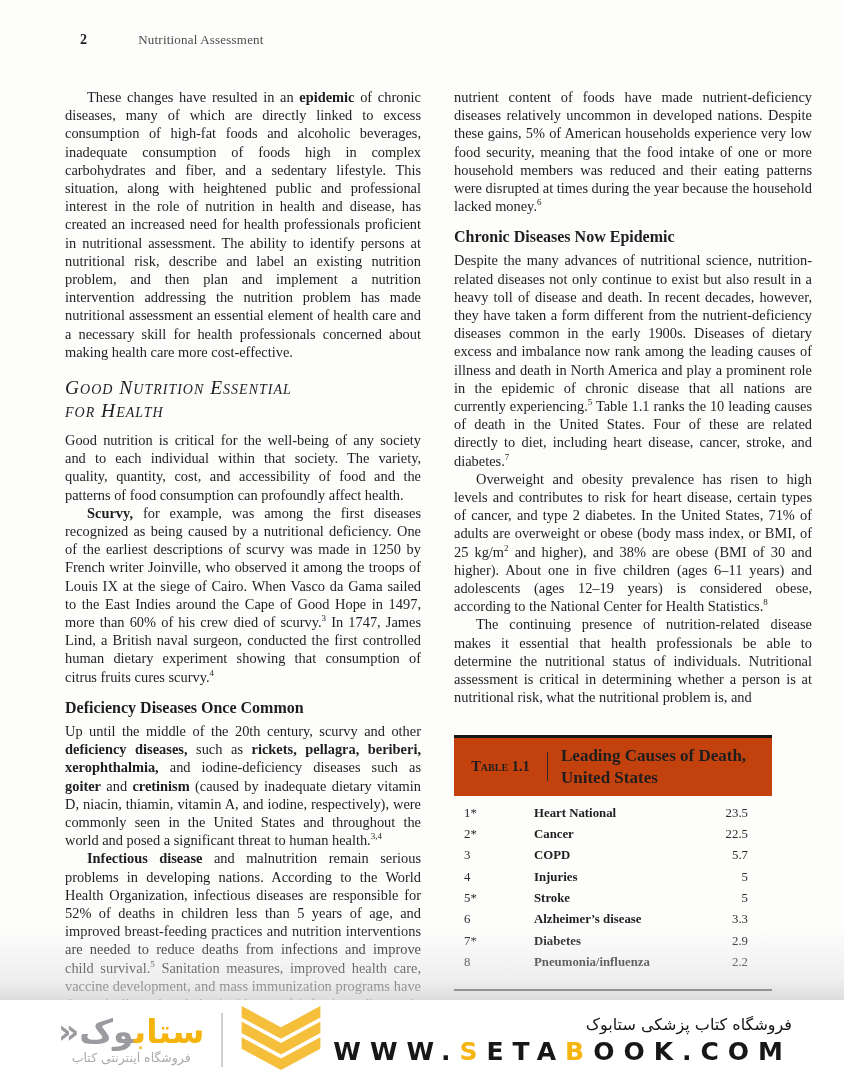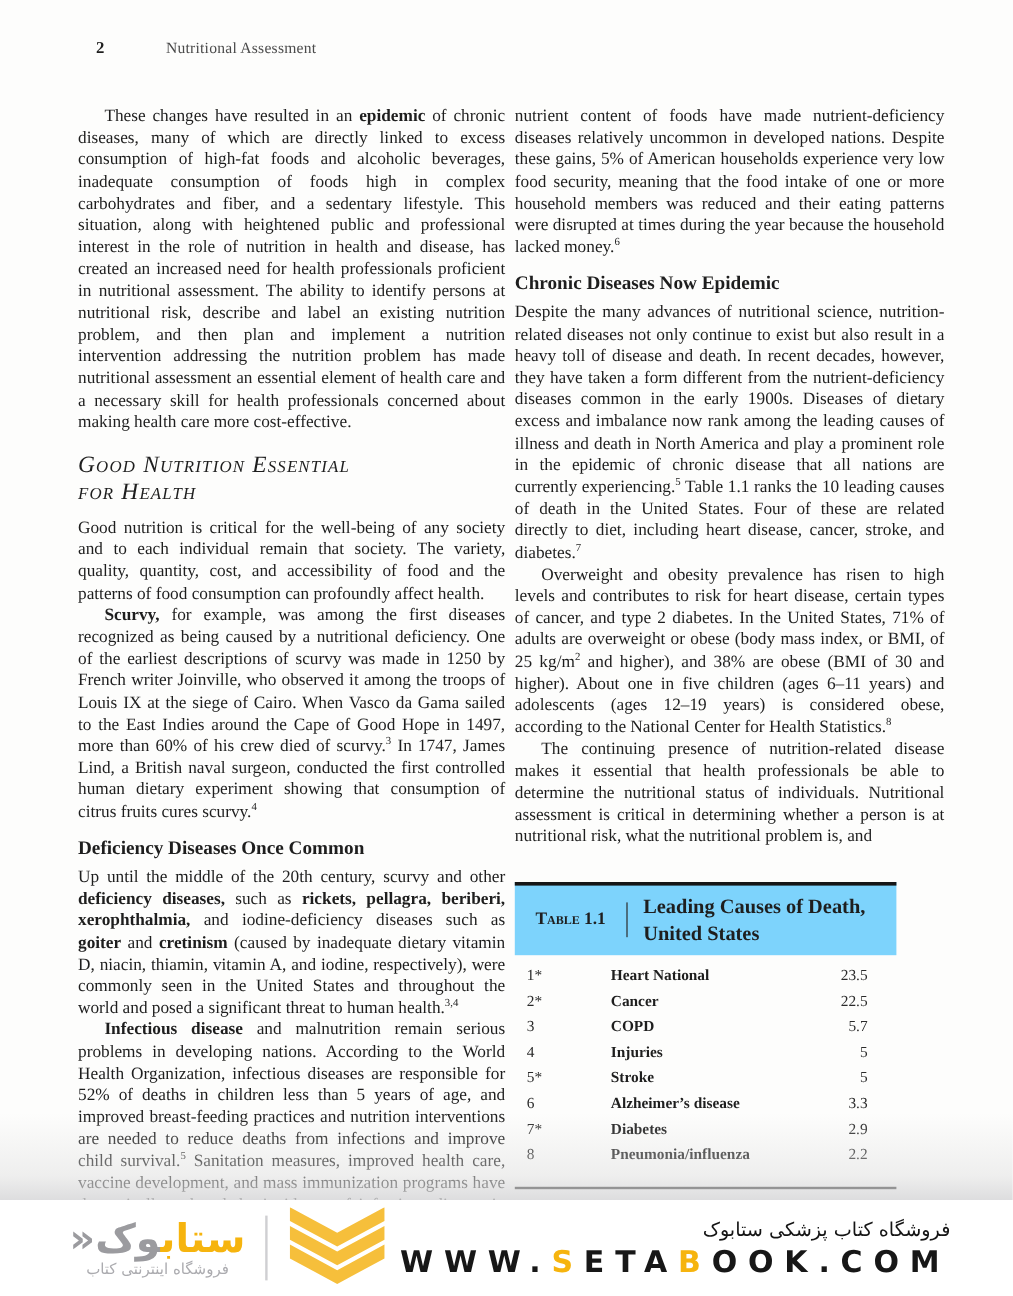--- a/index.html
+++ b/index.html
@@ -4,31 +4,31 @@
 <style>
   html,body{margin:0;padding:0;}
   body{width:844px;height:1080px;overflow:hidden;background:#fff;
        font-family:"Liberation Serif","DejaVu Serif",serif;color:#1e1e1e;}
   .sheet{position:relative;width:844px;height:1000px;background:#fdfdfc;overflow:hidden;}
   .running-head{position:absolute;top:32px;left:80px;font-size:13px;}
   .pagenum{font-weight:700;font-size:14px;}
   .runtitle{margin-left:48px;color:#4b4b4b;letter-spacing:.2px;}
   .col{position:absolute;top:88px;}
   .col-left{left:65px;width:356px;}
-  .col-right{left:429px;width:358px;}
+  .col-right{left:454px;width:358px;}
   .para{margin:0;font-size:14.4px;line-height:18.2px;text-align:justify;}
   .para.indent{text-indent:22px;}
   sup{font-size:9px;line-height:0;}
   .section-heading{margin:15px 0 9px;font-weight:400;font-size:19.5px;
        font-variant:small-caps;letter-spacing:1px;line-height:1.18;white-space:pre-line;font-style:italic;}
   .sub-heading{margin:13px 0 5px;font-weight:700;font-size:16px;}
   
   .dtable{margin-top:28px;width:318px;}
   .table-band{display:grid;grid-template-columns:94px 1fr;align-items:center;
-       background:#7dd3fc;border-top:3px solid #161616;padding:7px 0;}
+       background:#c2410c;border-top:3px solid #161616;padding:7px 0;}
   .table-label{font-variant:small-caps;font-weight:700;font-size:14.5px;text-align:center;
        border-right:1.6px solid #2b2b2b;padding:6px 0;}
   .table-title{font-weight:700;font-size:17px;line-height:1.32;padding-left:13px;white-space:pre-line;}
   .tgrid{display:grid;grid-template-columns:80px 1fr 116px;}
   .table-cols{padding:13px 0 7px;border-bottom:2.5px solid #111;font-weight:700;font-size:12.8px;}
   .th.c2{text-align:right;padding-right:2px;}
   .table-body{border-bottom:2.5px solid #111;padding:6px 0 16px;}
   .trow{padding:3.2px 0;font-size:12.8px;}
   .trow{display:grid;grid-template-columns:80px 1fr 116px;}
   .tcell.c0{padding-left:10px;color:#2a2a2a;}
@@ -58,21 +58,21 @@
 <div class="sheet">
   <div class="running-head">
     <span class="pagenum">2</span>
     <span class="runtitle">Nutritional Assessment</span>
   </div>
 
   <div class="col col-left">
     <p class="para indent"><span>These changes have resulted in an </span><span style="font-weight: 700;">epidemic</span><span> of chronic diseases, many of which are directly linked to excess consumption of high-fat foods and alcoholic beverages, inadequate consumption of foods high in complex carbohydrates and fiber, and a sedentary lifestyle. This situation, along with heightened public and professional interest in the role of nutrition in health and disease, has created an increased need for health professionals proficient in nutritional assessment. The ability to identify persons at nutritional risk, describe and label an existing nutrition problem, and then plan and implement a nutrition intervention addressing the nutrition problem has made nutritional assessment an essential element of health care and a necessary skill for health professionals concerned about making health care more cost-effective.</span></p>
     <h2 class="section-heading">Good Nutrition Essential
 for Health</h2>
-    <p class="para"><span>Good nutrition is critical for the well-being of any society and to each individual remain that society. The variety, quality, quantity, cost, and accessibility of food and the patterns of food consumption can profoundly affect health.</span></p>
+    <p class="para"><span>Good nutrition is critical for the well-being of any society and to each individual within that society. The variety, quality, quantity, cost, and accessibility of food and the patterns of food consumption can profoundly affect health.</span></p>
     <p class="para indent"><span style="font-weight: 700;">Scurvy,</span><span> for example, was among the first diseases recognized as being caused by a nutritional deficiency. One of the earliest descriptions of scurvy was made in 1250 by French writer Joinville, who observed it among the troops of Louis IX at the siege of Cairo. When Vasco da Gama sailed to the East Indies around the Cape of Good Hope in 1497, more than 60% of his crew died of scurvy.</span><sup>3</sup><span> In 1747, James Lind, a British naval surgeon, conducted the first controlled human dietary experiment showing that consumption of citrus fruits cures scurvy.</span><sup>4</sup></p>
     <h3 class="sub-heading">Deficiency Diseases Once Common</h3>
     <p class="para"><span>Up until the middle of the 20th century, scurvy and other </span><span style="font-weight: 700;">deficiency diseases,</span><span> such as </span><span style="font-weight: 700;">rickets, pellagra, beriberi, xerophthalmia,</span><span> and iodine-deficiency diseases such as </span><span style="font-weight: 700;">goiter</span><span> and </span><span style="font-weight: 700;">cretinism</span><span> (caused by inadequate dietary vitamin D, niacin, thiamin, vitamin A, and iodine, respectively), were commonly seen in the United States and throughout the world and posed a significant threat to human health.</span><sup>3,4</sup></p>
     <p class="para indent"><span style="font-weight: 700;">Infectious disease</span><span> and malnutrition remain serious problems in developing nations. According to the World Health Organization, infectious diseases are responsible for 52% of deaths in children less than 5 years of age, and improved breast-feeding practices and nutrition interventions are needed to reduce deaths from infections and improve child survival.</span><sup>5</sup><span> Sanitation measures, improved health care, vaccine development, and mass immunization programs have dramatically reduced the incidence of infectious disease in developed nations. An abundant food supply, </span></p>
   </div>
 
   <div class="col col-right">
     <p class="para"><span>nutrient content of foods have made nutrient-deficiency diseases relatively uncommon in developed nations. Despite these gains, 5% of American households experience very low food security, meaning that the food intake of one or more household members was reduced and their eating patterns were disrupted at times during the year because the household lacked money.</span><sup>6</sup></p>
     <h3 class="sub-heading">Chronic Diseases Now Epidemic</h3>
     <p class="para"><span>Despite the many advances of nutritional science, nutrition-related diseases not only continue to exist but also result in a heavy toll of disease and death. In recent decades, however, they have taken a form different from the nutrient-deficiency diseases common in the early 1900s. Diseases of dietary excess and imbalance now rank among the leading causes of illness and death in North America and play a prominent role in the epidemic of chronic disease that all nations are currently experiencing.</span><sup>5</sup><span> Table 1.1 ranks the 10 leading causes of death in the United States. Four of these are related directly to diet, including heart disease, cancer, stroke, and diabetes.</span><sup>7</sup></p>

